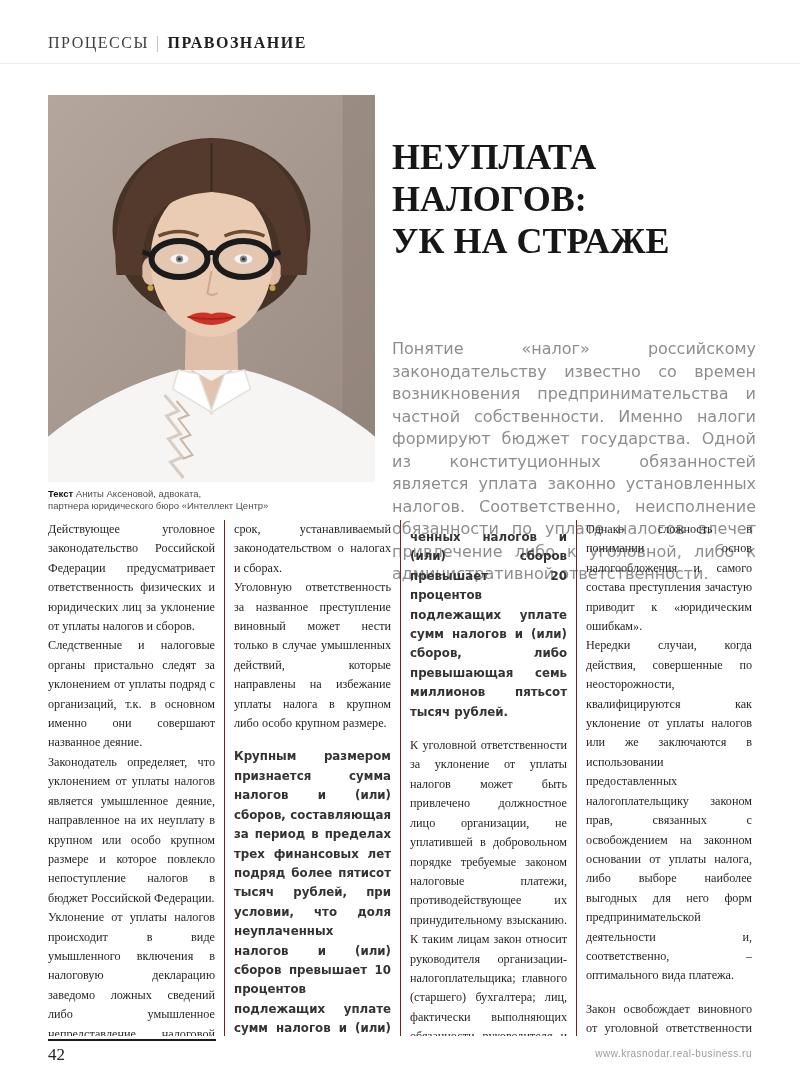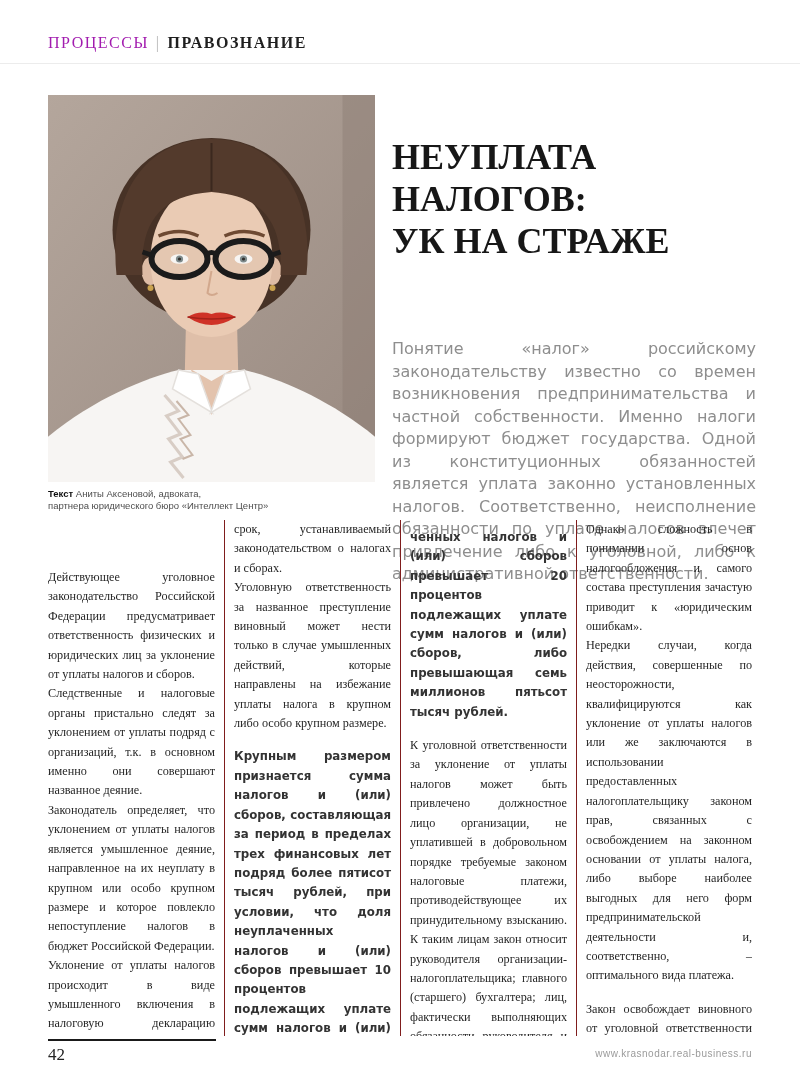--- a/index.html
+++ b/index.html
@@ -8,21 +8,21 @@
     position:relative; width:800px; height:1077px; margin:0 auto;
     background:#ffffff; overflow:hidden;
   }
 
   
   .kicker {
     position:absolute; left:48px; top:34px;
     font-family:"Liberation Serif", serif;
     font-size:16px; letter-spacing:1.5px; white-space:nowrap;
   }
-  .kicker .section { color:#a21caf; }
+  .kicker .section { color:#404040; }
   .kicker .sep { color:#b5b5b5; padding:0 7px; font-weight:normal; }
   .kicker .subsection { color:#1f1f1f; font-weight:bold; }
   .header-rule {
     position:absolute; left:0; top:63px; width:800px; height:1px;
     background:#ececec;
   }
 
   
   .photo {
     position:absolute; left:48px; top:95px; width:327px; height:387px;
@@ -52,21 +52,21 @@
     margin-top:32px;
   }
 
   
   .columns {
     position:absolute; left:48px; top:520px; width:704px; height:516px;
     display:grid; grid-template-columns:repeat(4, 1fr);
     overflow:hidden;
   }
   .col { padding:0 9px; border-left:1px solid #7f1d1d; overflow:hidden; }
-  .col:first-child { border-left:none; padding-left:0;margin-top:48px; }
+  .col:first-child { border-left:none; padding-left:0; }
   .col:last-child { padding-right:0; }
   .col p {
     margin:0; font-size:12.2px; line-height:19.4px;
     color:#262626; text-align:justify;
   }
   .col p.bold-sans {
     font-family:"DejaVu Sans", "Liberation Sans", sans-serif;
     font-weight:bold; color:#333; font-size:11.8px; line-height:19.4px;
     margin-top:14px; margin-bottom:14px;
   }

